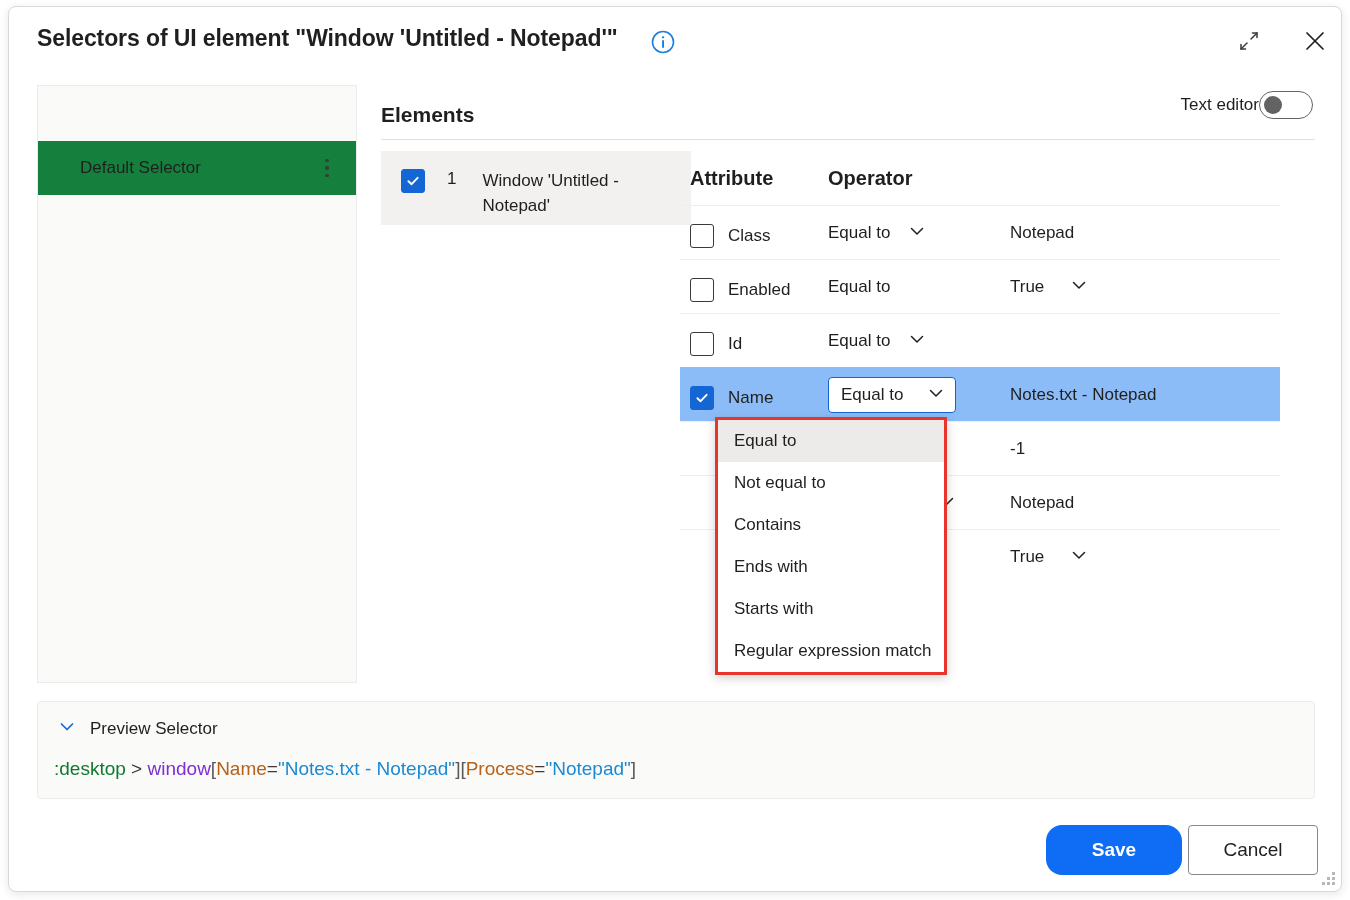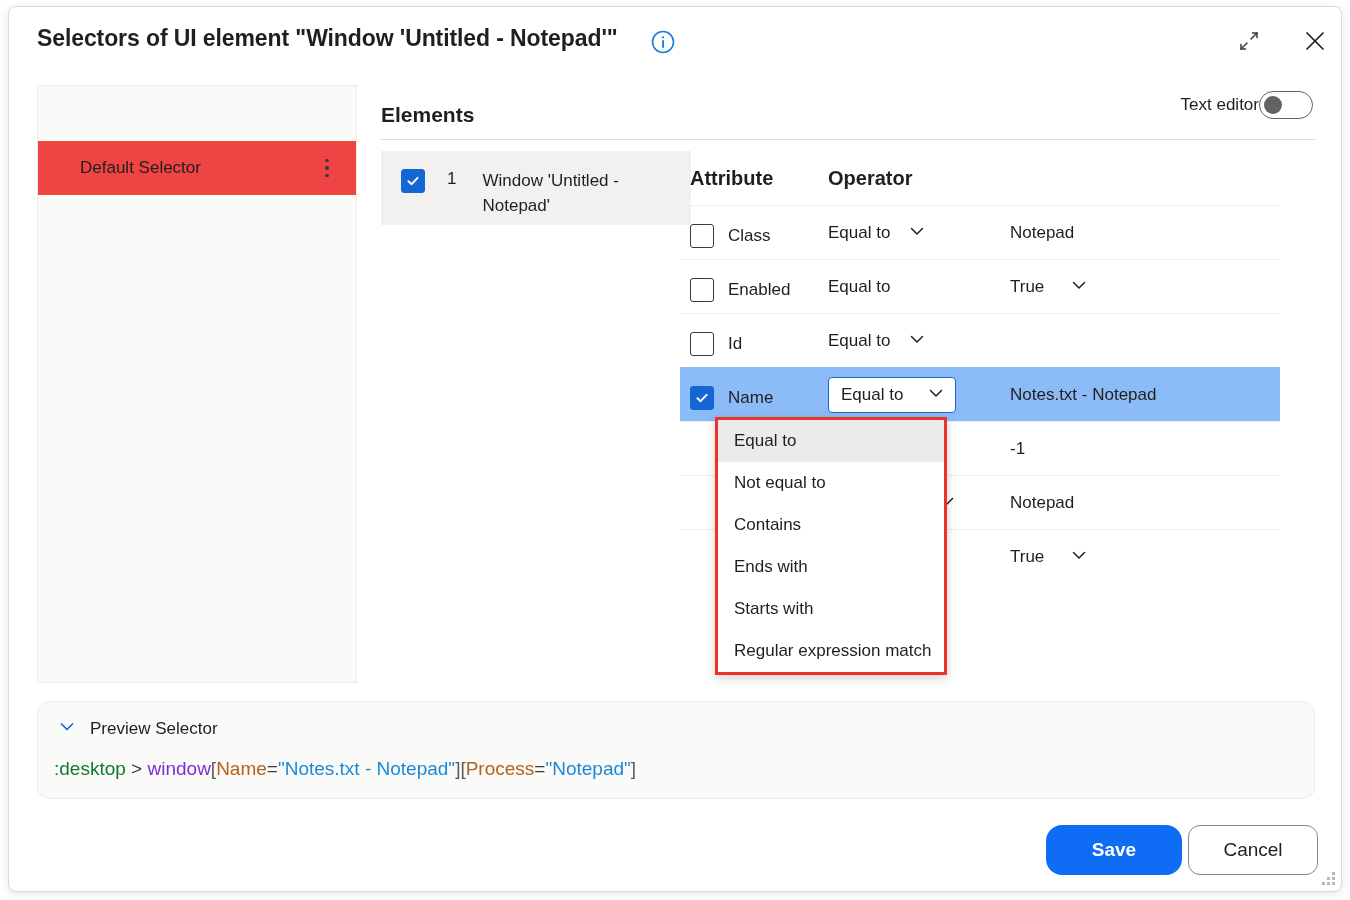--- a/index.html
+++ b/index.html
@@ -56,21 +56,21 @@
     display: flex; align-items: center;
     border-bottom: 1px solid #e5e4e3;
     cursor: pointer;
   }
   #plus-icon { margin-left: 26px; width: 24px; height: 24px; }
   #recapture-label {
     margin-left: 14px; font-size: 17px; color: #201f1e;
   }
   #default-selector-row {
     position: absolute; left: 0; top: 55px; width: 100%; height: 54px;
-    background: #ef4444;
+    background: #15803d;
     display: flex; align-items: center; cursor: pointer;
   }
   #default-selector-label {
     margin-left: 42px; font-size: 17px; color: #201f1e;
   }
   #selector-menu-btn {
     position: absolute; right: 16px; top: 50%; transform: translateY(-50%);
     width: 26px; height: 30px; cursor: pointer;
     display: flex; flex-direction: column; align-items: center;
     justify-content: center; gap: 4px;
@@ -190,21 +190,21 @@
     padding-left: 16px; font-size: 17px; color: #201f1e;
     cursor: pointer;
   }
   .dd-item.active { background: #edebe9; }
 
   
   #preview {
     position: absolute; left: 28px; top: 694px;
     width: 1278px; height: 98px;
     background: #fafaf9; border: 1px solid #ececeb;
-    border-radius: 12px;
+    border-radius: 4px;
   }
   #preview-header {
     position: absolute; left: 20px; top: 16px;
     display: flex; align-items: center; gap: 14px; cursor: pointer;
   }
   #preview-header .lbl { font-size: 17px; color: #201f1e; }
   #preview-code {
     position: absolute; left: 16px; top: 56px;
     font-size: 19px; white-space: nowrap;
     font-family: "Liberation Sans", sans-serif;
@@ -220,21 +220,21 @@
   
   #save-btn {
     position: absolute; left: 1037px; top: 818px;
     width: 136px; height: 50px; border-radius: 16px;
     background: #0f6cf5; border: none; color: #ffffff;
     font-size: 19px; font-weight: 600; cursor: pointer;
     font-family: "Liberation Sans", sans-serif;
   }
   #cancel-btn {
     position: absolute; left: 1179px; top: 818px;
-    width: 130px; height: 50px; border-radius: 12px;
+    width: 130px; height: 50px; border-radius: 4px;
     background: #ffffff; border: 1.4px solid #8a8886; color: #201f1e;
     font-size: 19px; cursor: pointer;
     font-family: "Liberation Sans", sans-serif;
   }
 
   
   #resize-grip {
     position: absolute; right: 5px; bottom: 5px;
     width: 14px; height: 14px; cursor: nwse-resize;
   }

